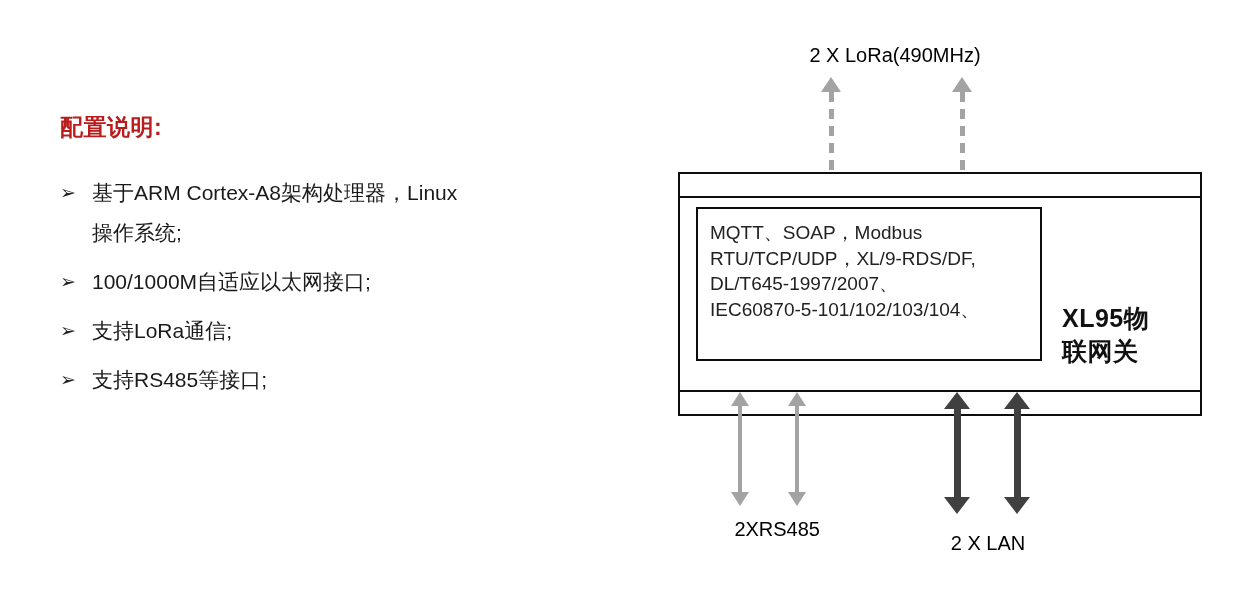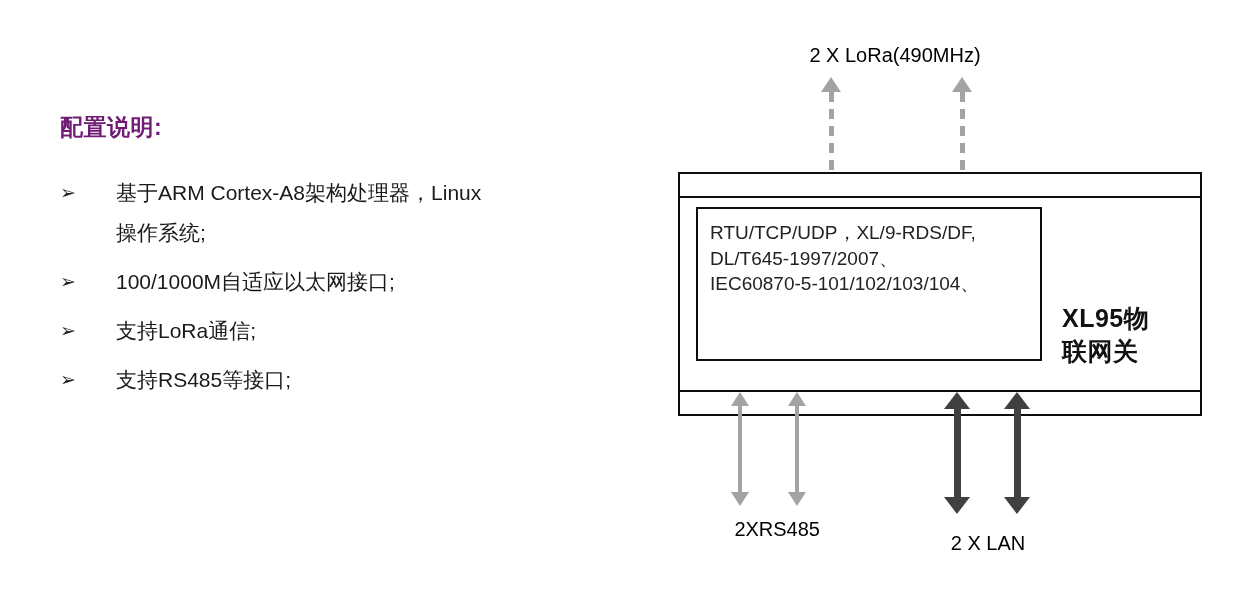--- a/index.html
+++ b/index.html
@@ -7,24 +7,24 @@
     --dark:#404040;
     --line:#0d0d0d;
   }
   *{box-sizing:border-box;margin:0;padding:0;}
   html,body{width:1250px;height:600px;background:#ffffff;overflow:hidden;}
   body{font-family:"Liberation Sans","DejaVu Sans",sans-serif;color:#1a1a1a;}
   .page{position:relative;width:1250px;height:600px;background:#fff;}
 
   
   .left-panel{position:absolute;left:60px;top:112px;width:560px;}
-  .heading{font-size:23px;font-weight:bold;color:#701a75;margin-bottom:30px;letter-spacing:.5px;}
+  .heading{font-size:23px;font-weight:bold;color:#b91c1c;margin-bottom:30px;letter-spacing:.5px;}
   .bullet{display:flex;margin-bottom:9px;font-size:21px;line-height:40px;}
   .bullet .marker{width:32px;flex:0 0 32px;color:#222;font-size:19px;}
-  .bullet .btext{flex:1;margin-left:24px;}
+  .bullet .btext{flex:1;}
 
   
   .outer-rect{position:absolute;left:678px;top:172px;width:524px;height:244px;
               border:2px solid var(--line);background:#fff;}
   .divider{position:absolute;left:0;right:0;border-top:2px solid var(--line);}
   .divider.top{top:22px;}
   .divider.bottom{bottom:22px;}
   .protocol-box{position:absolute;left:16px;top:33px;width:346px;height:154px;
                 border:2px solid var(--line);padding:11px 10px 0 12px;
                 font-size:19px;line-height:25.5px;color:#222;}
@@ -105,20 +105,21 @@
     <div class="head up"></div>
     <div class="shaft"></div>
     <div class="head down"></div>
   </div>
 
   <div class="outer-rect">
     <div class="divider top"></div>
     <div class="divider bottom"></div>
 
     <div class="protocol-box">
+      <div>MQTT、SOAP，Modbus</div>
       <div>RTU/TCP/UDP，XL/9-RDS/DF,</div>
       <div>DL/T645-1997/2007、</div>
       <div>IEC60870-5-101/102/103/104、</div>
     </div>
 
     <div class="device-label">
       <div>XL95物</div>
       <div>联网关</div>
     </div>
   </div>

